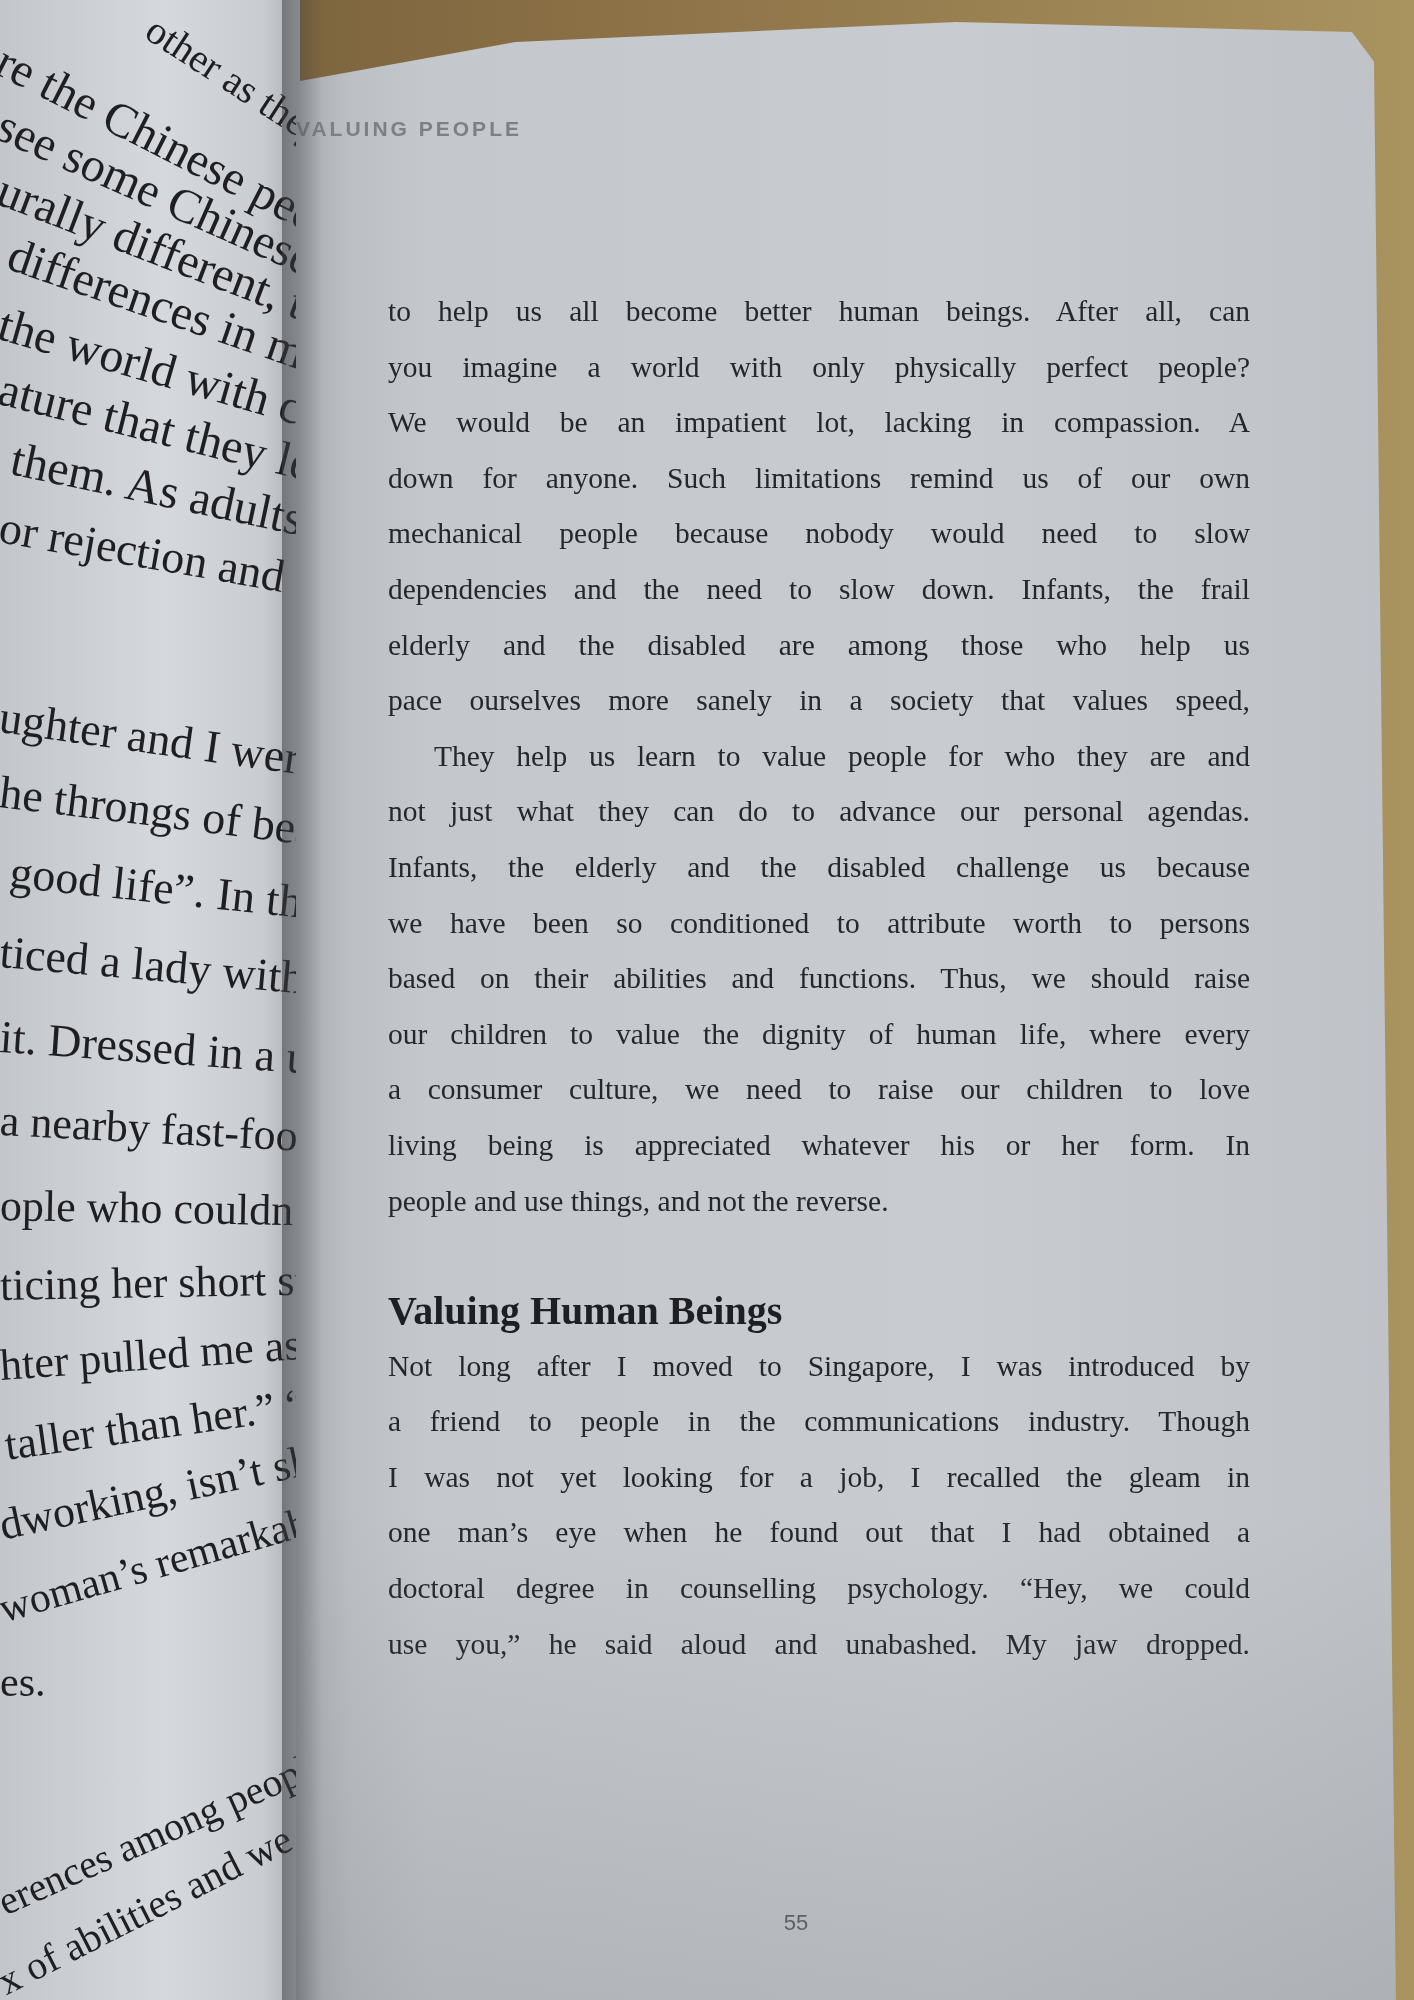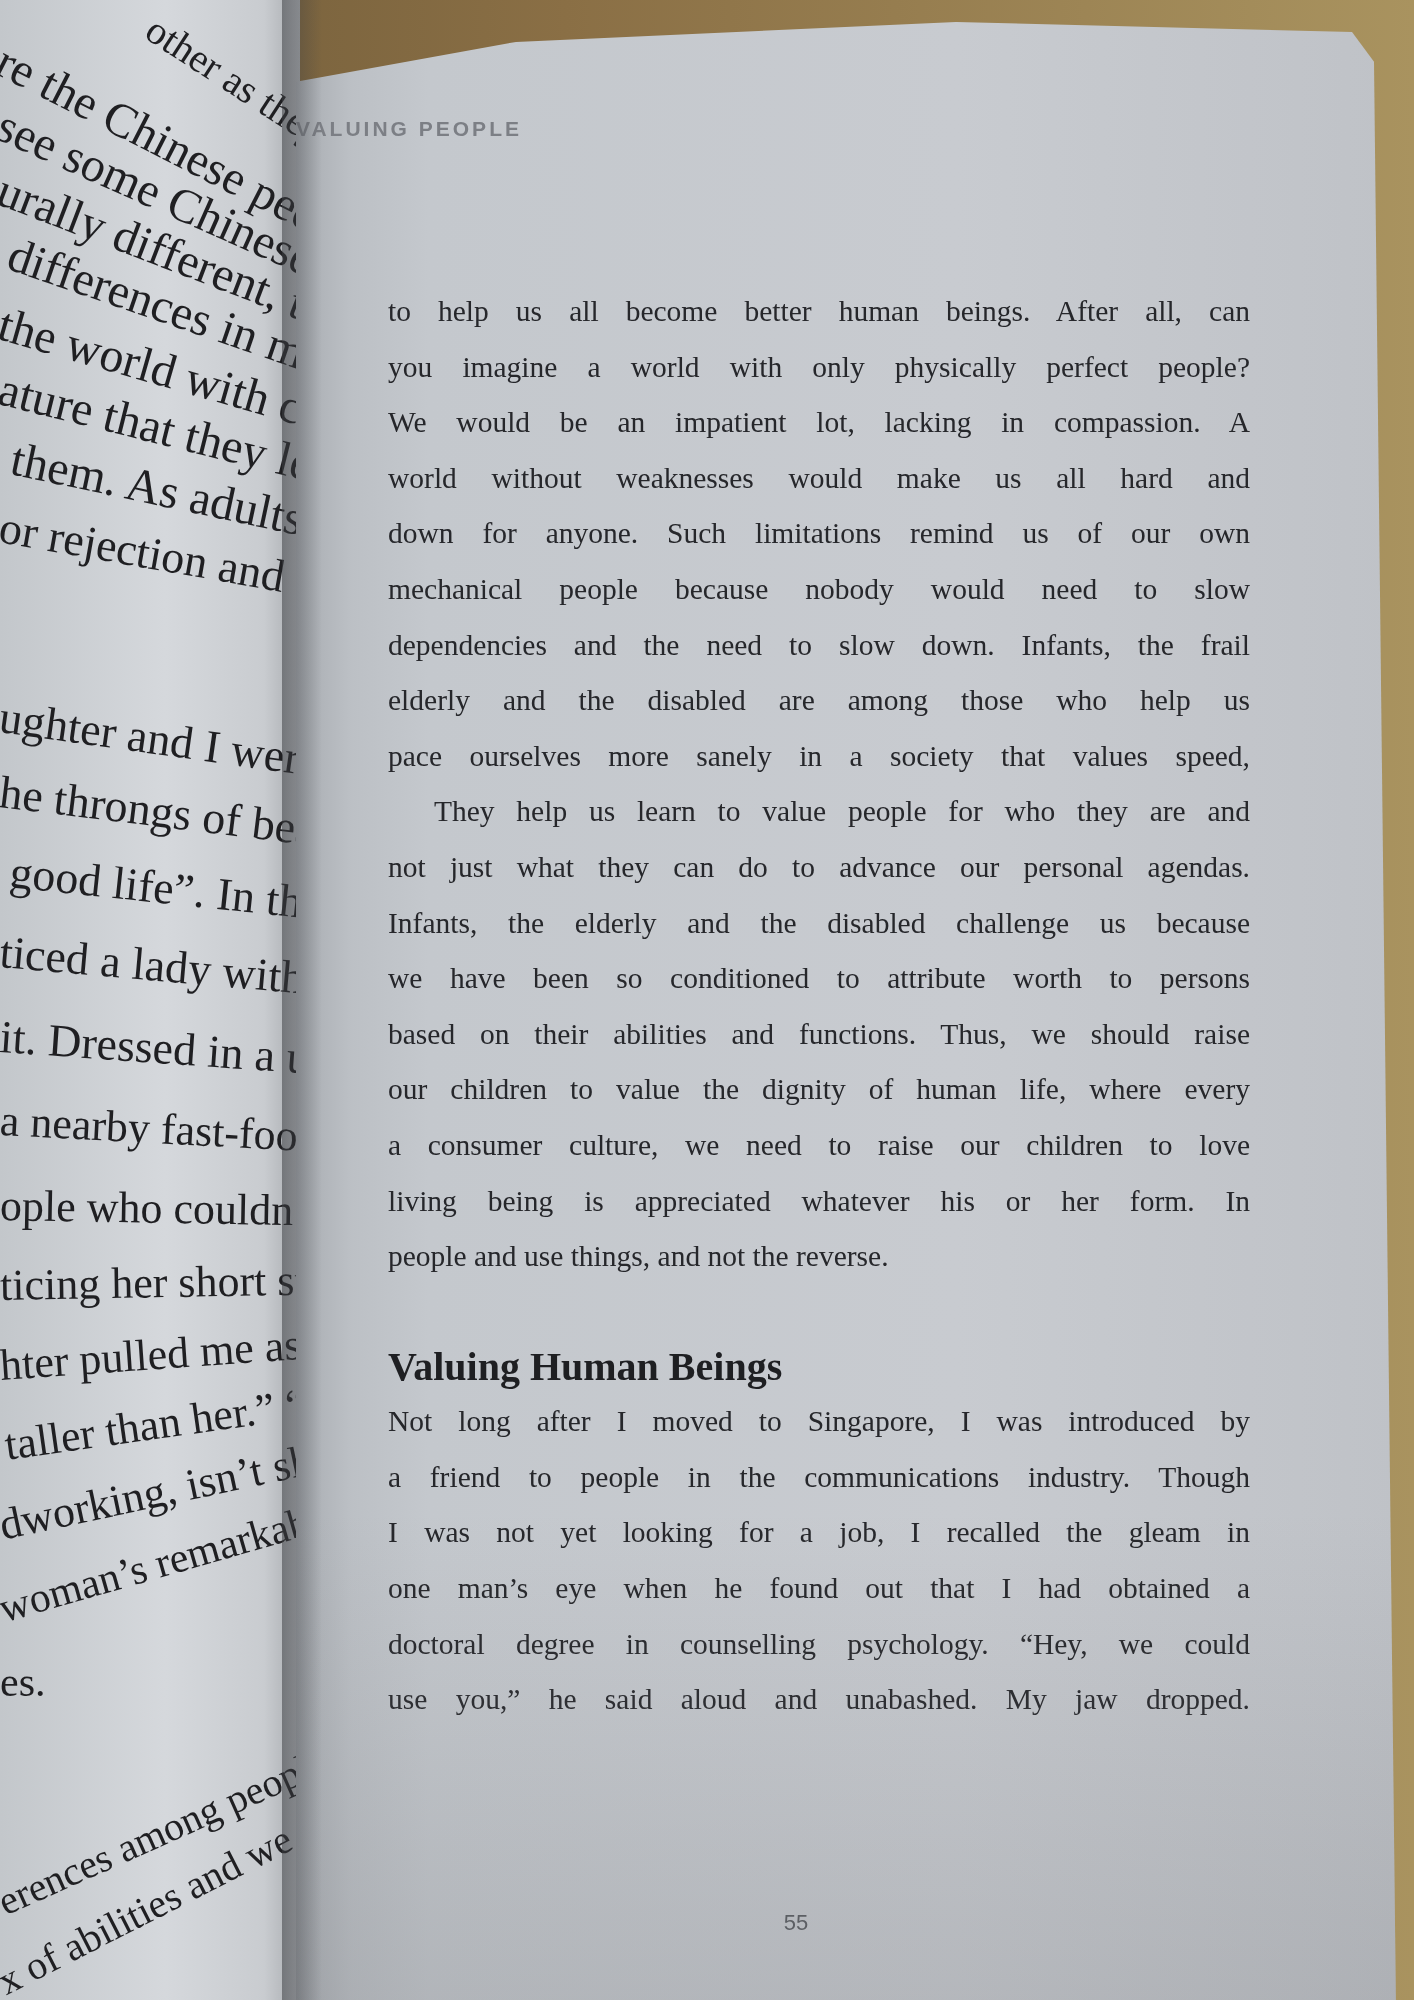--- a/index.html
+++ b/index.html
@@ -86,21 +86,20 @@
 </div>
 
 <div class="right-page">
   <div class="running-head">VALUING PEOPLE</div>
 
   <div class="text-block">
     <p>
       <span class="line">to help us all become better human beings. After all, can</span>
       <span class="line">you imagine a world with only physically perfect people?</span>
       <span class="line">We would be an impatient lot, lacking in compassion. A</span>
-      <span class="line">world without weaknesses would make us all hard and</span>
       <span class="line">down for anyone. Such limitations remind us of our own</span>
       <span class="line">mechanical people because nobody would need to slow</span>
       <span class="line">dependencies and the need to slow down. Infants, the frail</span>
       <span class="line">elderly and the disabled are among those who help us</span>
       <span class="line">pace ourselves more sanely in a society that values speed,</span>
     </p>
     <p>
       <span class="line indent">They help us learn to value people for who they are and</span>
       <span class="line">not just what they can do to advance our personal agendas.</span>
       <span class="line">Infants, the elderly and the disabled challenge us because</span>

